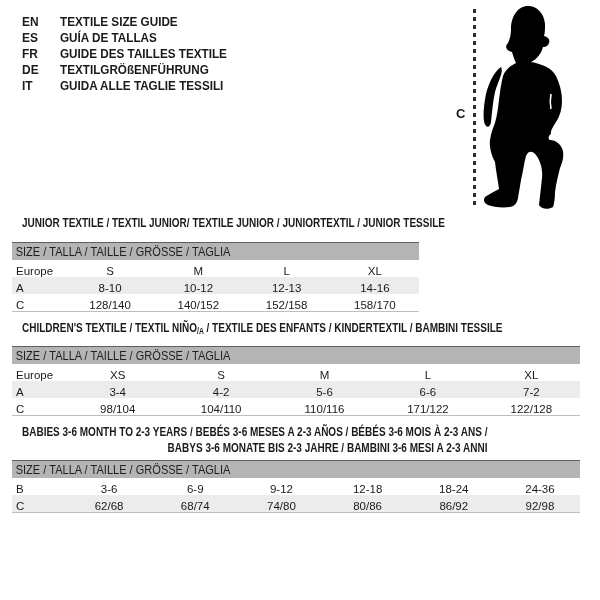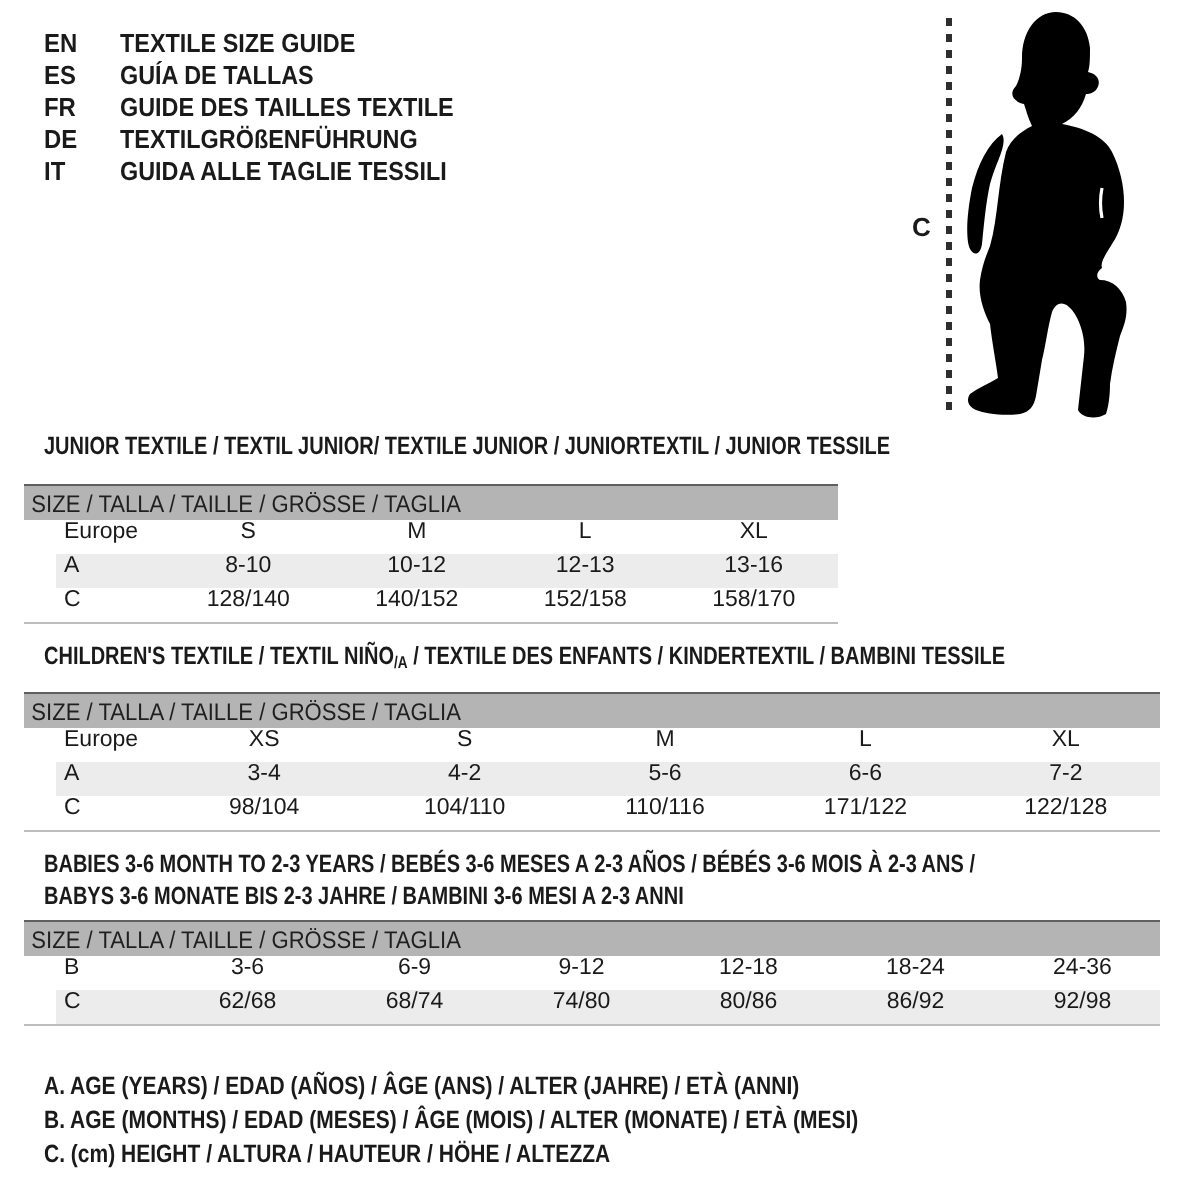--- a/index.html
+++ b/index.html
@@ -22,30 +22,30 @@
   #lang-block{position:absolute;left:22px;top:14px;}
   .lang-row{display:flex;line-height:16px;font-size:13px;font-weight:bold;white-space:nowrap;}
   .lang-code{width:38px;flex:0 0 38px;display:inline-block;transform:scaleX(.92);transform-origin:0 50%;}
   .lang-title{display:inline-block;transform:scaleX(.9);transform-origin:0 50%;}
   
   #dash-line{position:absolute;left:473px;top:9px;width:3px;height:199px;
     background:repeating-linear-gradient(to bottom,var(--dash-line) 0px,var(--dash-line) 4px,transparent 4px,transparent 8px);}
   #figure-label{position:absolute;left:456px;top:106px;font-size:13px;font-weight:bold;}
   #baby-svg{position:absolute;left:482px;top:4px;}
   
-  .sec-title{position:absolute;left:22px;font-size:12.5px;font-weight:bold;}
+  .sec-title{position:absolute;left:22px;font-size:12.5px;font-weight:bold;text-align:right;}
   .title-line{white-space:nowrap;line-height:15.5px;transform:scaleX(.8);transform-origin:0 50%;}
   .subscript{font-size:8.5px;vertical-align:-2px;}
   
   .size-table{position:absolute;left:12px;}
   .thead{height:17px;background:var(--table-header-bg);border-top:1px solid var(--table-header-border);
     display:flex;align-items:center;}
   .thead-text{font-size:12px;padding-left:4px;white-space:nowrap;display:inline-block;
     transform:scaleX(.92);transform-origin:0 50%;color:#1f1f1f;}
-  .trow{height:17px;display:flex;align-items:flex-start;font-size:11.5px;margin-left:16px;}
+  .trow{height:17px;display:flex;align-items:flex-end;font-size:11.5px;}
   .trow.stripe{background:var(--row-stripe-bg);}
   .size-table{border-bottom:1px solid var(--table-bottom-border);}
   .tlabel{flex:0 0 50px;padding-left:4px;text-align:left;}
   .tcell{flex:1 1 0;text-align:center;}
   
   #notes{position:absolute;left:22px;top:535px;font-size:12.5px;font-weight:bold;}
   .note-line{white-space:nowrap;line-height:17px;transform:scaleX(.84);transform-origin:0 50%;}
 </style>
 </head>
 <body>
@@ -136,21 +136,21 @@
         <span class="tcell">S</span>
         <span class="tcell">M</span>
         <span class="tcell">L</span>
         <span class="tcell">XL</span>
       </div>
       <div class="trow stripe">
         <span class="tlabel">A</span>
         <span class="tcell">8-10</span>
         <span class="tcell">10-12</span>
         <span class="tcell">12-13</span>
-        <span class="tcell">13-16</span>
+        <span class="tcell">14-16</span>
       </div>
       <div class="trow">
         <span class="tlabel">C</span>
         <span class="tcell">128/140</span>
         <span class="tcell">140/152</span>
         <span class="tcell">152/158</span>
         <span class="tcell">158/170</span>
       </div>
     </div>
 
@@ -208,19 +208,14 @@
         <span class="tlabel">C</span>
         <span class="tcell">62/68</span>
         <span class="tcell">68/74</span>
         <span class="tcell">74/80</span>
         <span class="tcell">80/86</span>
         <span class="tcell">86/92</span>
         <span class="tcell">92/98</span>
       </div>
     </div>
 
-  <div id="notes">
-      <div class="note-line">A. AGE (YEARS) / EDAD (AÑOS) / ÂGE (ANS) / ALTER (JAHRE) / ETÀ (ANNI)</div>
-      <div class="note-line">B. AGE (MONTHS) / EDAD (MESES) / ÂGE (MOIS) / ALTER (MONATE) / ETÀ (MESI)</div>
-      <div class="note-line">C. (cm) HEIGHT / ALTURA / HAUTEUR / HÖHE / ALTEZZA</div>
-    </div>
 
 </div>
 
 </body></html>

